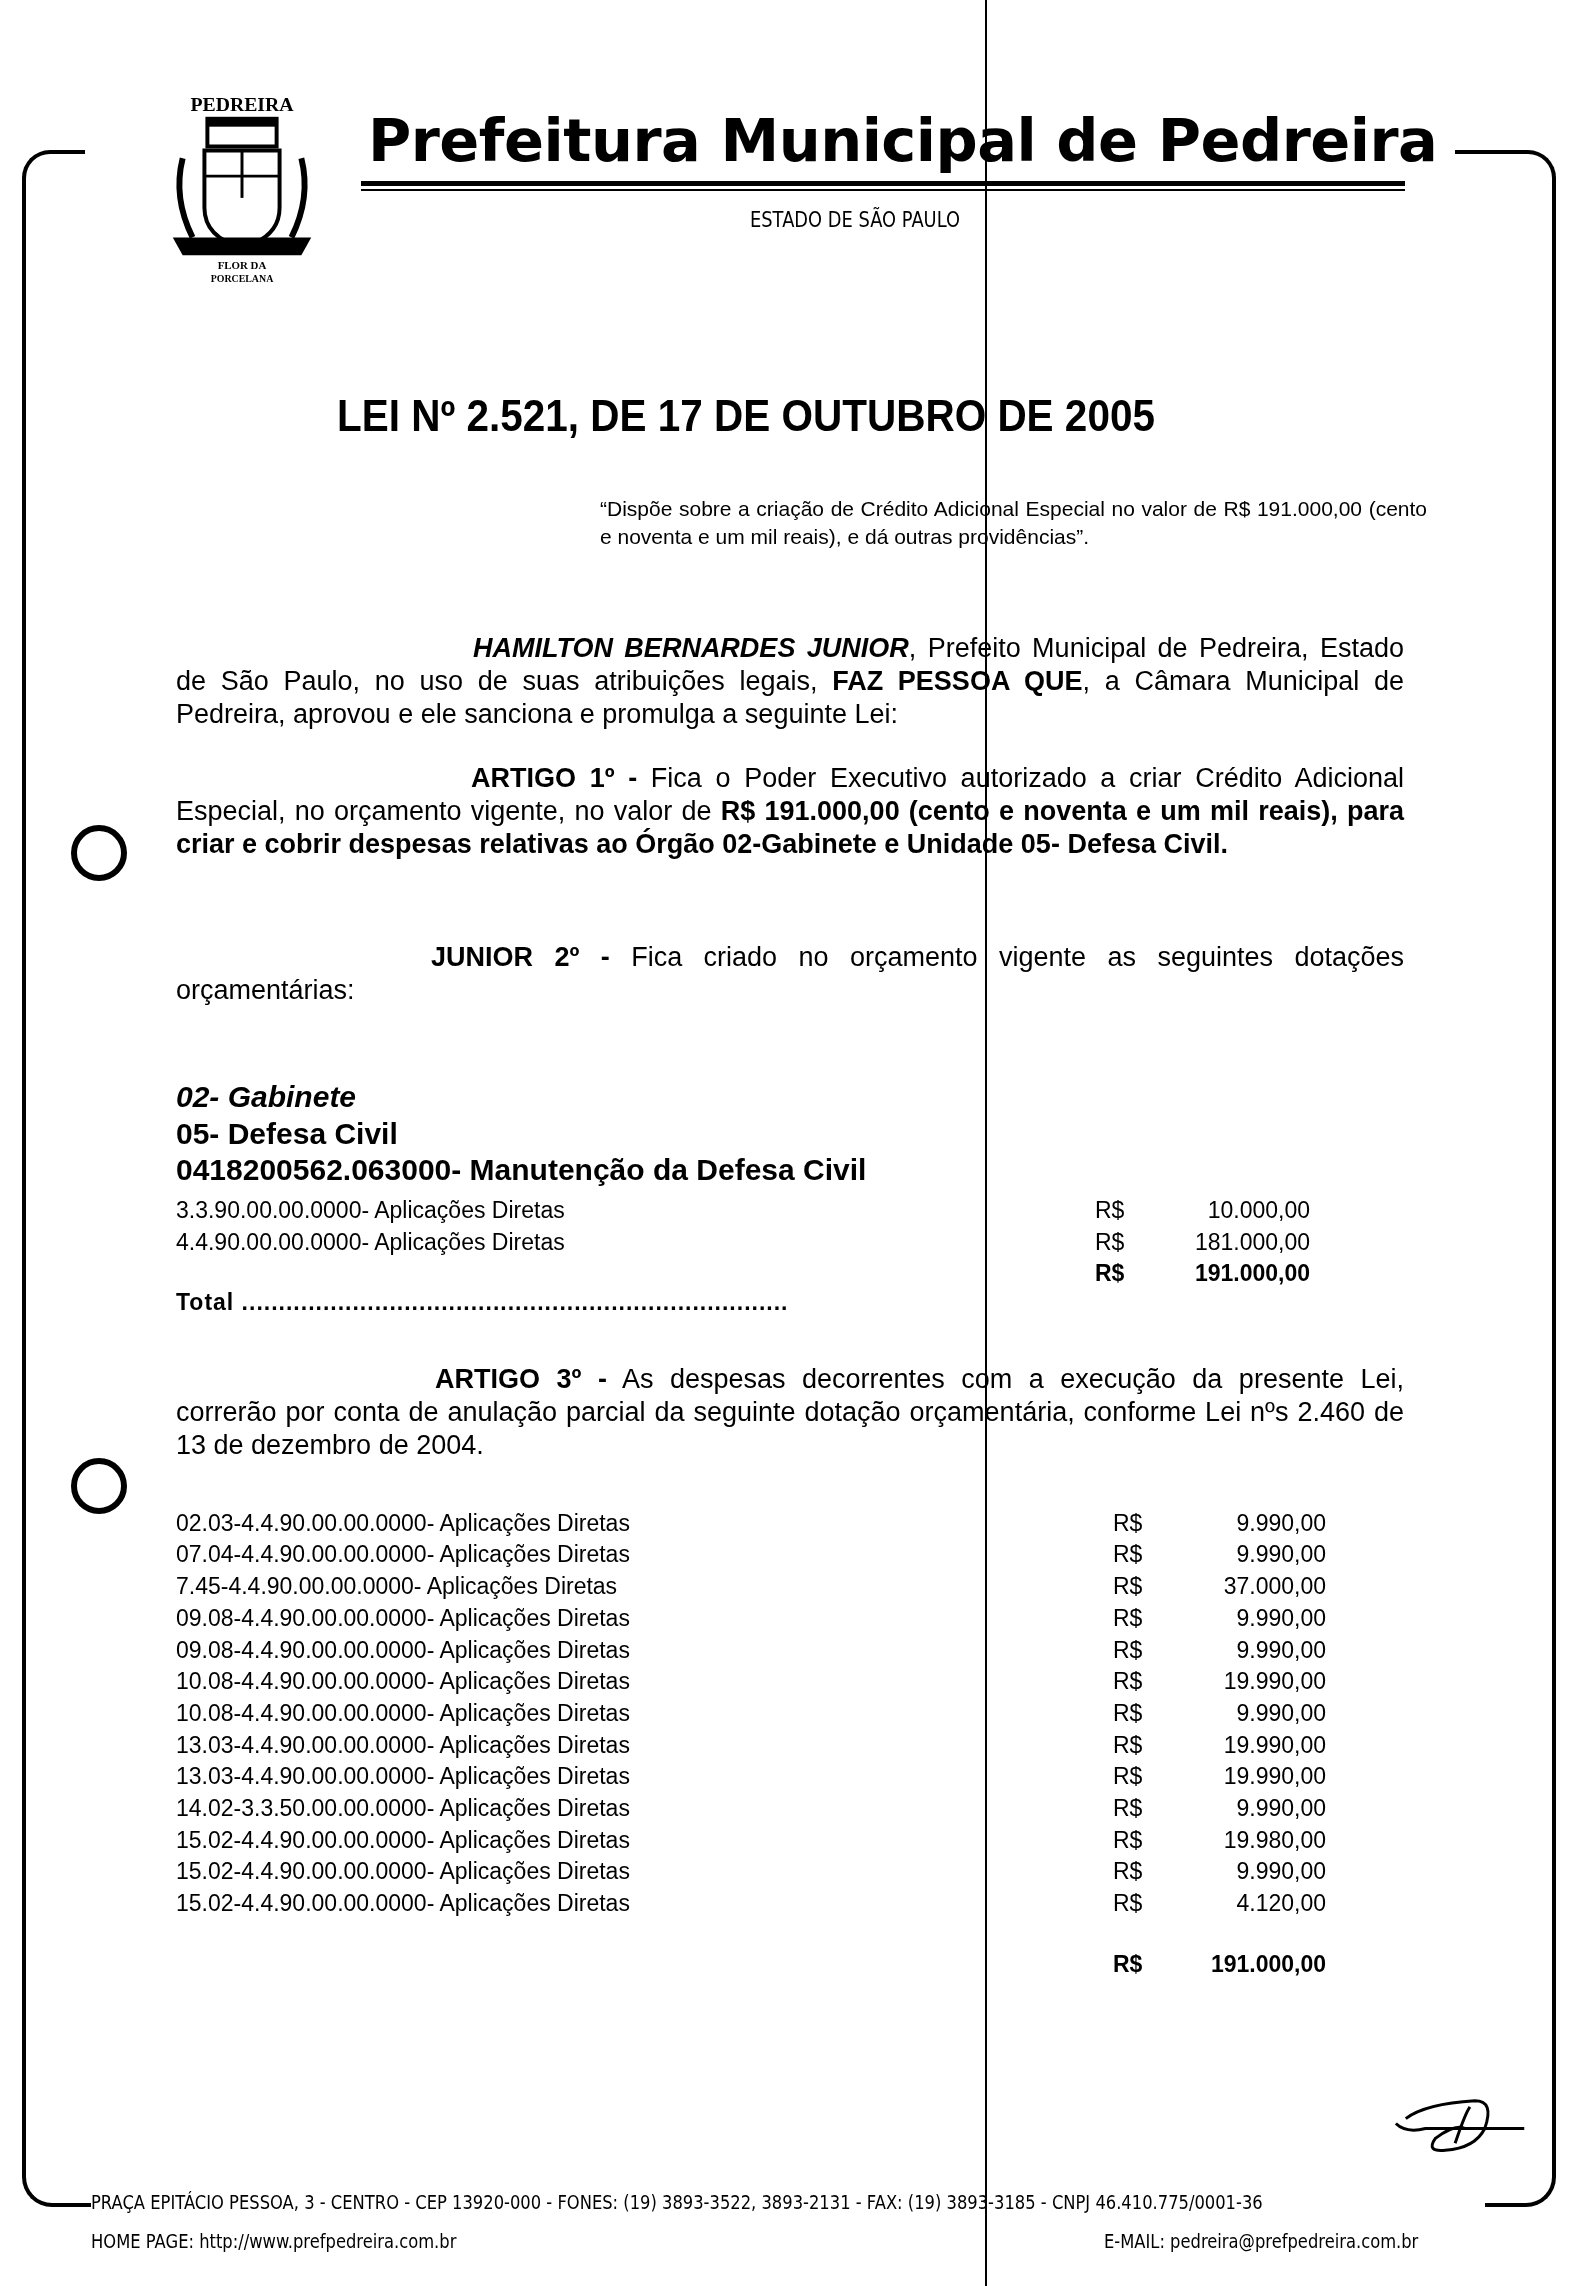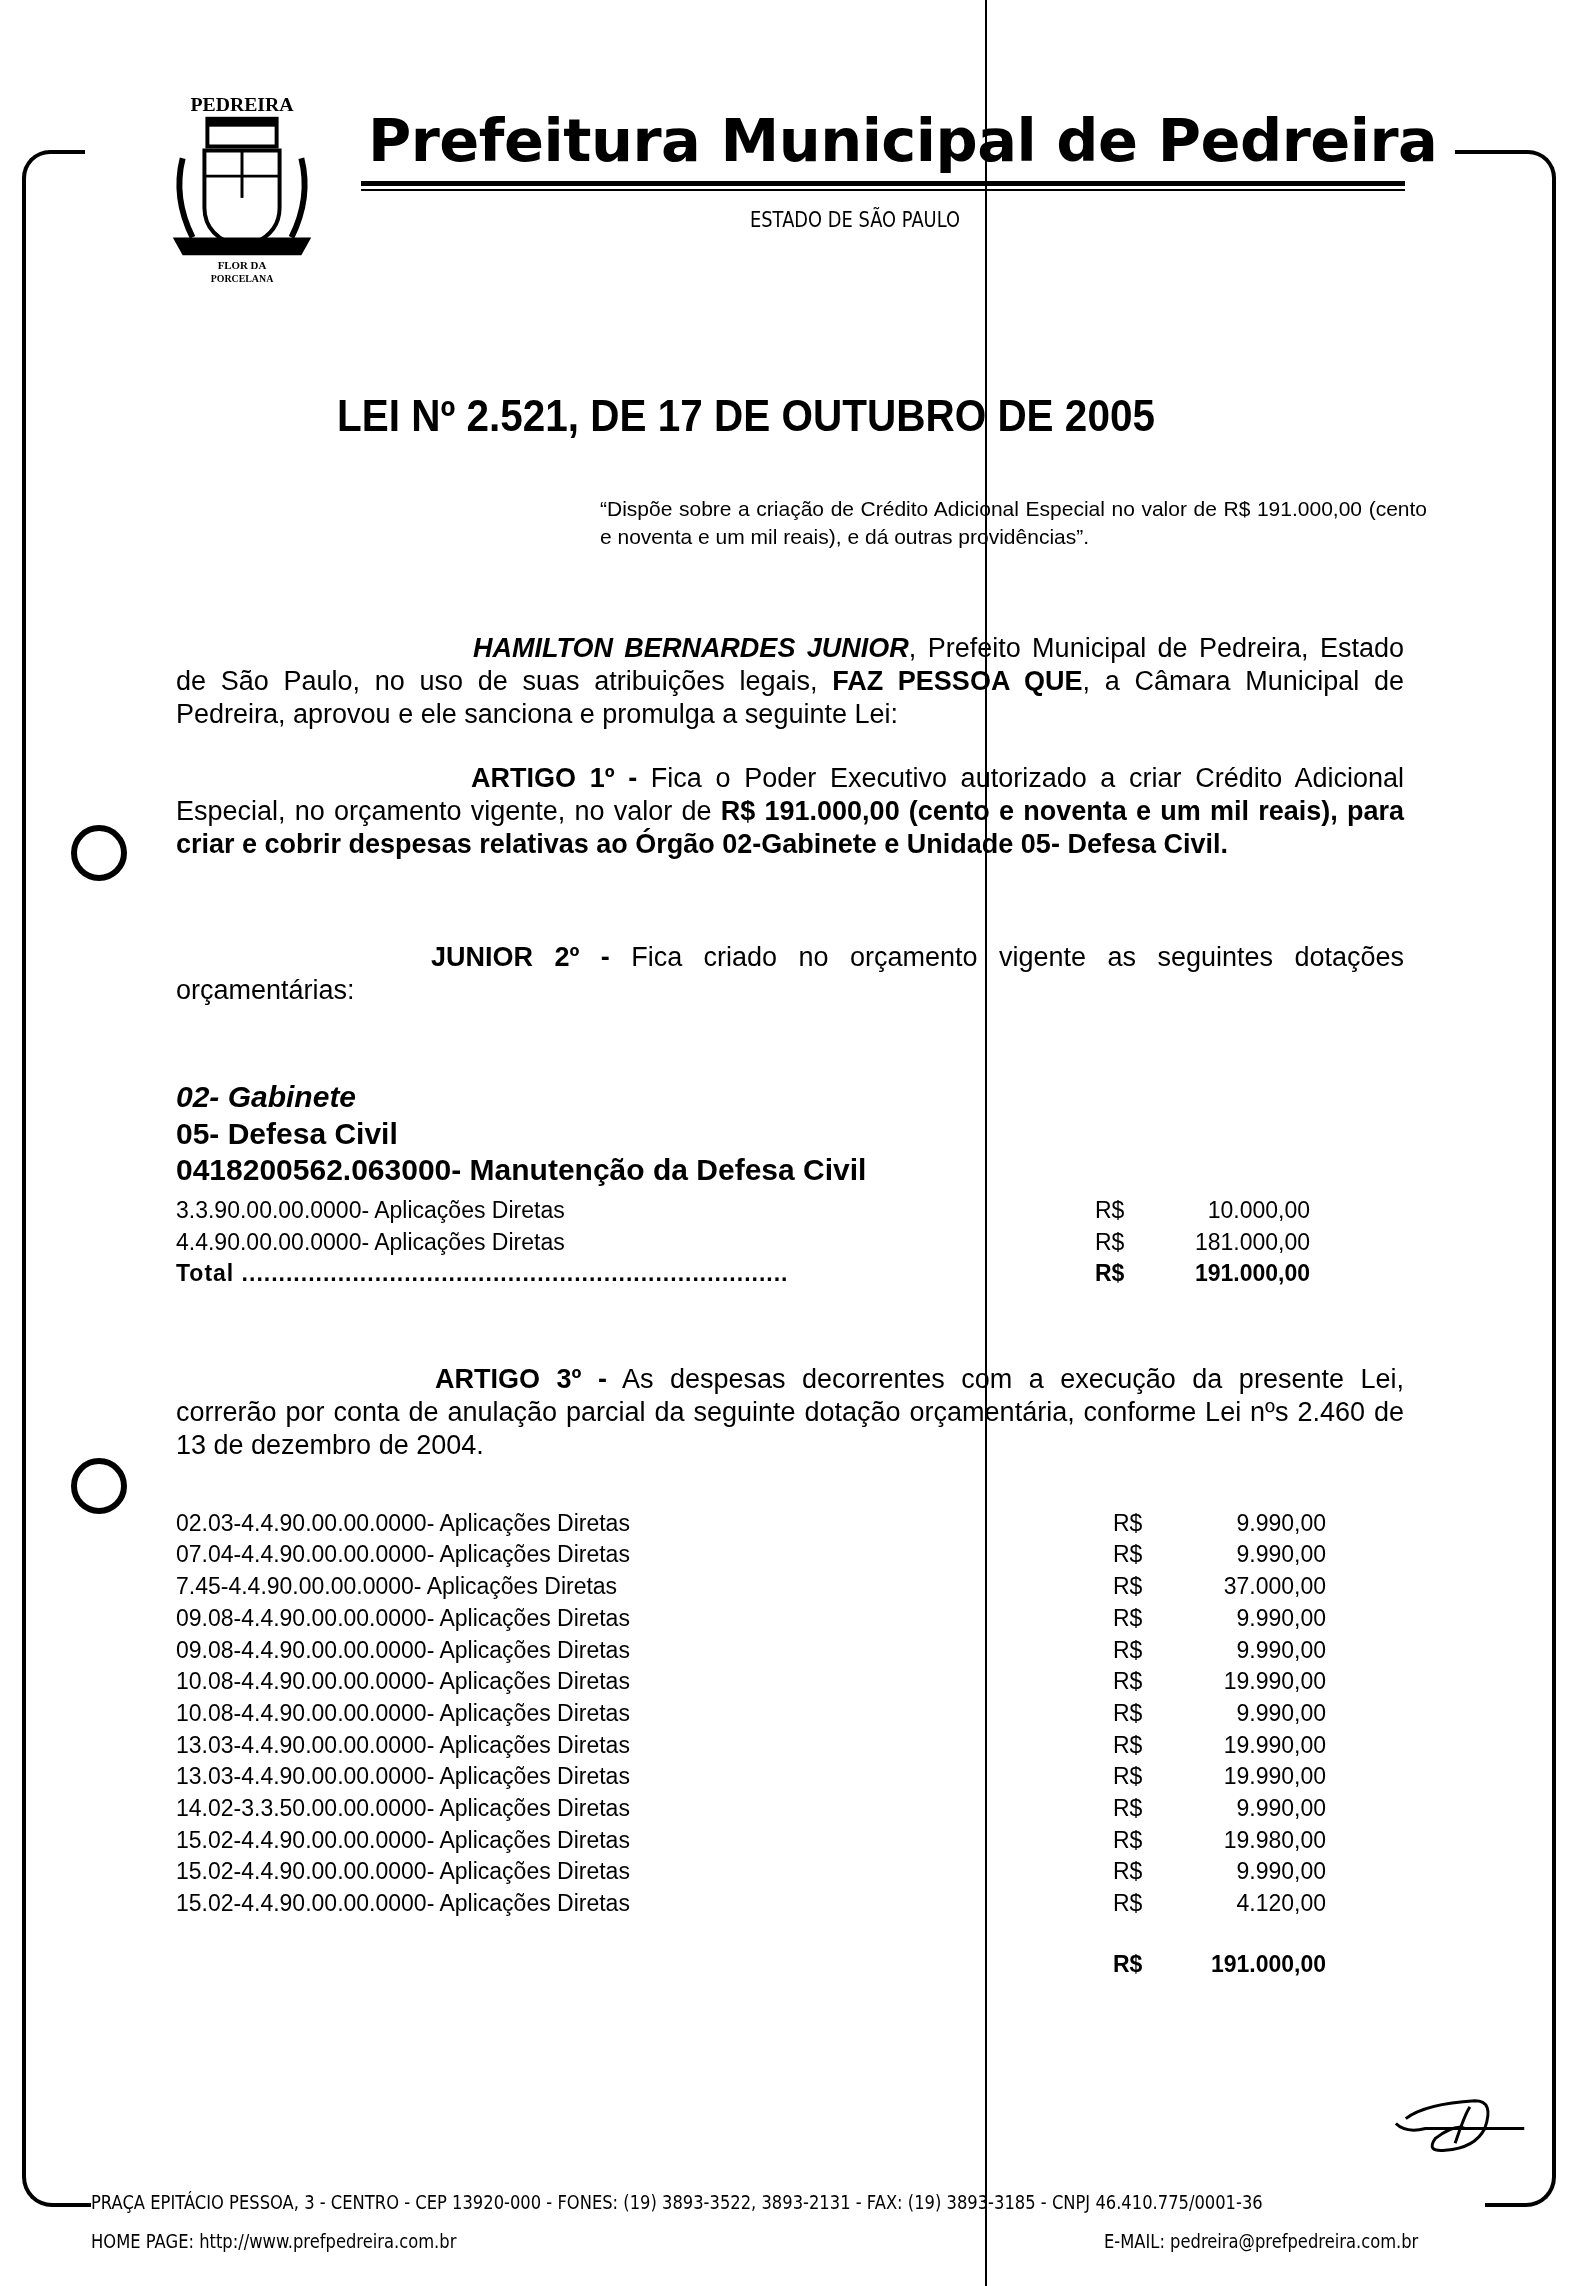--- a/index.html
+++ b/index.html
@@ -20,21 +20,21 @@
   .para { left:176px; width:1228px; font-size:27px; line-height:33px; text-align:justify; }
   .indent { display:inline-block; }
   .b { font-weight:bold; }
   .bi { font-weight:bold; font-style:italic; }
   .sect { left:176px; font-size:30px; font-weight:bold; line-height:36px; }
   .row { left:176px; width:1148px; font-size:23px; line-height:32px; height:32px; }
   .row .code { position:absolute; left:0; }
   .row .cur { position:absolute; left:921px; }
   .row .val { position:absolute; right:0; }
   .row.bold { font-weight:bold; }
-  .dots { letter-spacing:1px; }
+  .dots { letter-spacing:1px;margin-top:29px; }
   .footer-addr { left:91px; top:2191px; font-size:19px; font-family:"DejaVu Sans", sans-serif; white-space:nowrap; transform:scaleX(0.86); transform-origin:left; }
   .footer-home { left:91px; top:2230px; font-size:19px; font-family:"DejaVu Sans", sans-serif; transform:scaleX(0.86); transform-origin:left; }
   .footer-email { left:1104px; top:2230px; font-size:19px; font-family:"DejaVu Sans", sans-serif; transform:scaleX(0.86); transform-origin:left; }
   .fold-line { left:985px; top:0; width:2px; height:2287px; background:#000; }
   .punch { width:44px; height:44px; border:6px solid #000; border-radius:50%; }
   .signature { left:1386px; top:2089px; width:158px; height:79px; }
 </style>
 </head>
 <body>
 

